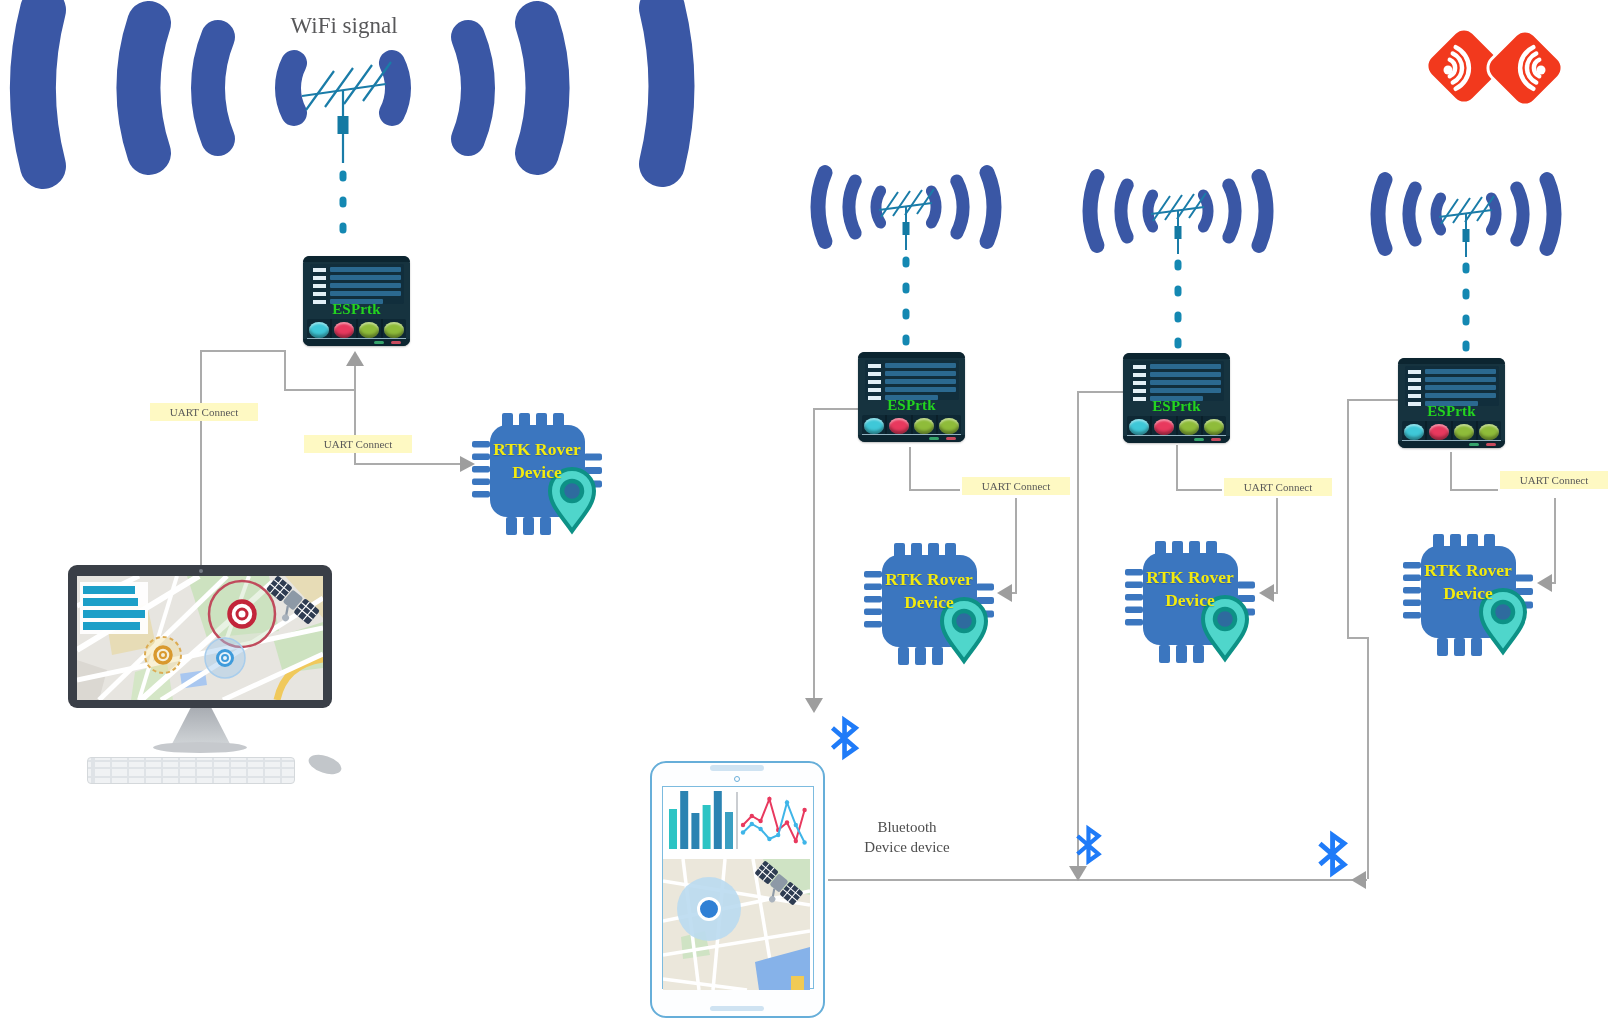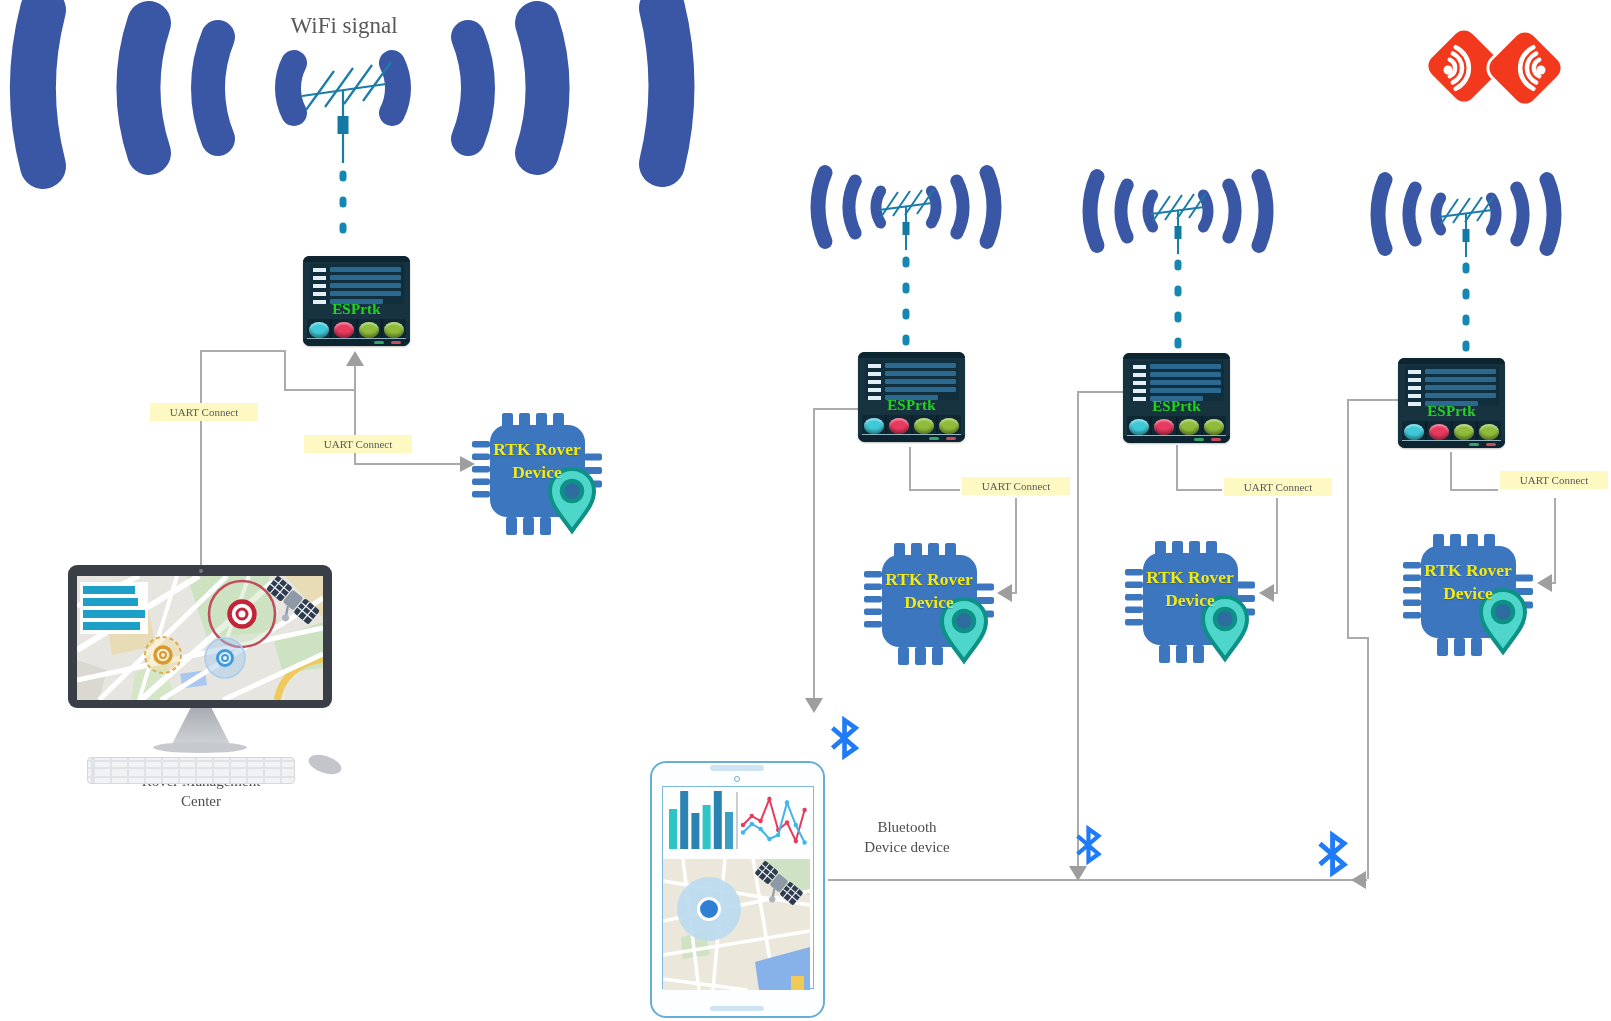--- a/index.html
+++ b/index.html
@@ -196,24 +196,20 @@
   </svg>
 
   <div class="abs wifi-title">WiFi signal</div>
 
   <div class="abs uart" style="left:150px;top:403px;">UART Connect</div>
   <div class="abs uart" style="left:304px;top:435px;">UART Connect</div>
   <div class="abs uart" style="left:962px;top:477px;">UART Connect</div>
   <div class="abs uart" style="left:1224px;top:478px;">UART Connect</div>
   <div class="abs uart" style="left:1500px;top:471px;">UART Connect</div>
 
-  <div class="abs caption" style="left:115px;top:771px;width:172px;">
-    <div>Rover Management</div>
-    <div>Center</div>
-  </div>
 
   <div class="abs caption" style="left:833px;top:817px;width:148px;">
     <div>Bluetooth</div>
     <div>Device device</div>
   </div>
 
   <div class="abs esp" style="left:303px;top:256px;">
     <div class="top"></div>
     <div class="scr">
       <div class="row" style="top:3px;">

